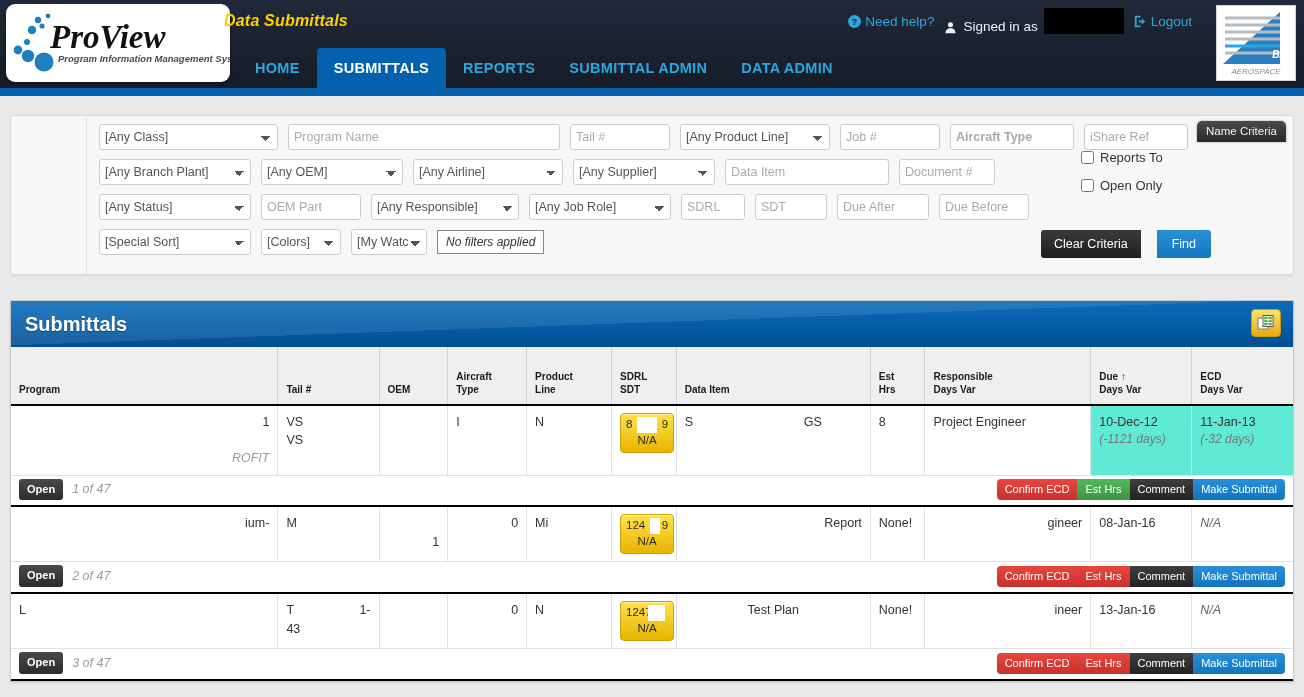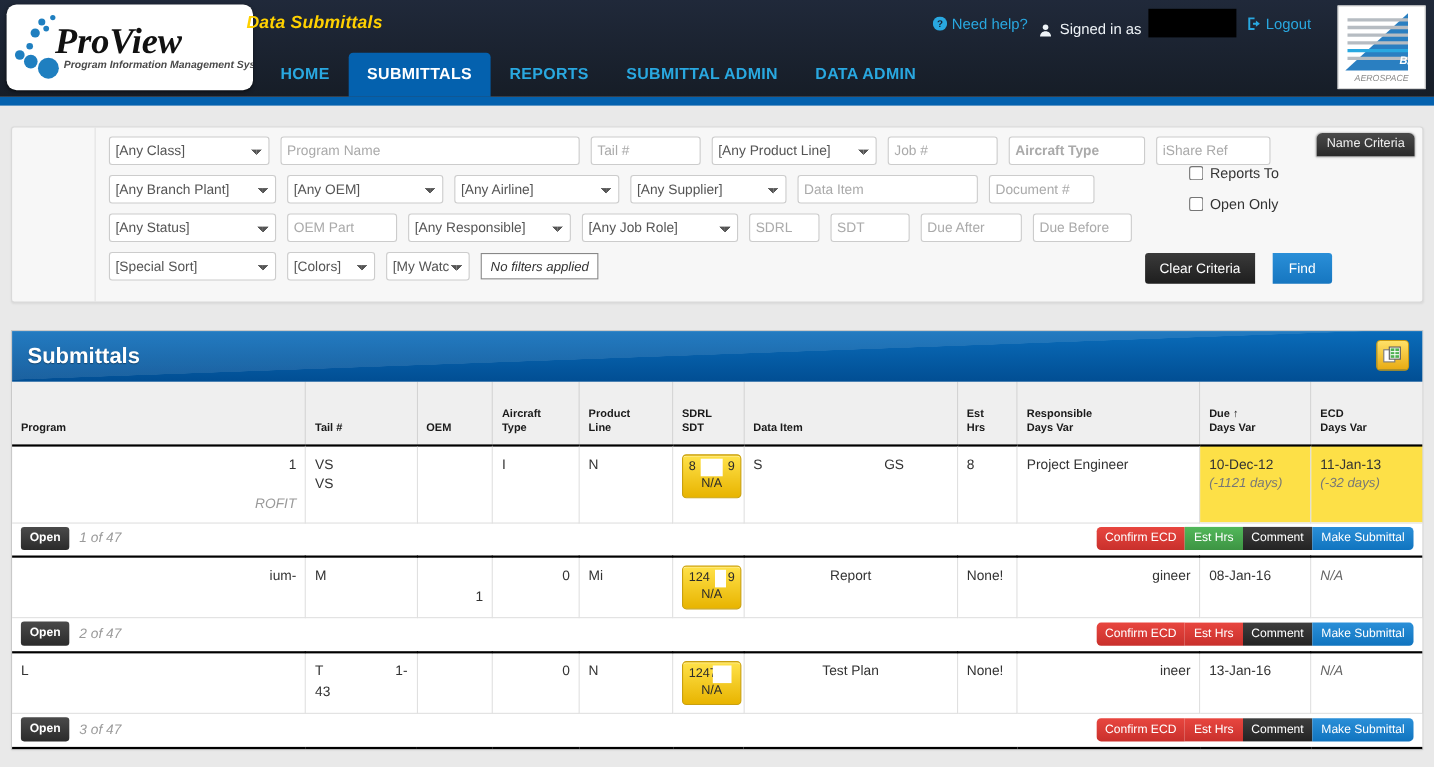--- a/index.html
+++ b/index.html
@@ -135,21 +135,21 @@
     background-image:
       linear-gradient(45deg, transparent 50%, #555 50%),
       linear-gradient(135deg, #555 50%, transparent 50%);
     background-position: calc(100% - 11px) 11px, calc(100% - 6px) 11px;
     background-size: 5px 5px, 5px 5px;
     background-repeat: no-repeat;
   }
   input.f::placeholder { color: #aaa; }
   select.f option { color:#555; }
 
-  .w-class { width: 146px; }
+  .w-class { width: 179px; }
   .w-progname { width: 272px; }
   .w-tail { width: 100px; }
   .w-prodline { width: 150px; }
   .w-job { width: 100px; }
   .w-acft { width: 124px; font-weight: bold; }
   .w-ishare { width: 104px; }
   .w-branch { width: 152px; }
   .w-oem { width: 142px; }
   .w-airline { width: 150px; }
   .w-supplier { width: 142px; }
@@ -255,21 +255,21 @@
     color: #333;
     vertical-align: top;
     padding: 7px 8px;
     line-height: 1.45;
   }
   table.grid td:last-child { border-right: none; }
 
   tr.datarow td { border-bottom: 1px solid #e0e0e0; }
   tr.datarow.top-sep td { border-top: 2px solid #000; }
 
-  .overdue { background: #fde047; }
+  .overdue { background: #5eead4; }
   .var { font-style: italic; color: #777; font-size: 12px; }
   .na { font-style: italic; color: #666; }
   .none-red { color: #e03131; }
   .muted-i { font-style: italic; color: #9a9a9a; }
 
   .cell-right { text-align: right; }
   .cell-split { display:flex; justify-content: space-between; gap: 6px; }
 
   .sdrl-badge {
     display: inline-block;
@@ -601,21 +601,21 @@
           <td>
             <div class="sdrl-badge">
               <div class="sdrl-top">
                 <span>124</span>
                 <span>9</span>
                 <span class="sdrl-redact" style="left:24px;right:8px"></span>
               </div>
               <div class="sdrl-bot">N/A</div>
             </div>
           </td>
-          <td style="text-align:center"><span>Report</span></td>
+          <td style="text-align:right"><span>Report</span></td>
           <td class="none-red"><span>None!</span></td>
           <td class="cell-right"><span>gineer</span></td>
           <td>
             <div>08-Jan-16</div>
           </td>
           <td>
             <div class="na">N/A</div>
           </td>
         </tr>
         <tr class="actionrow">

